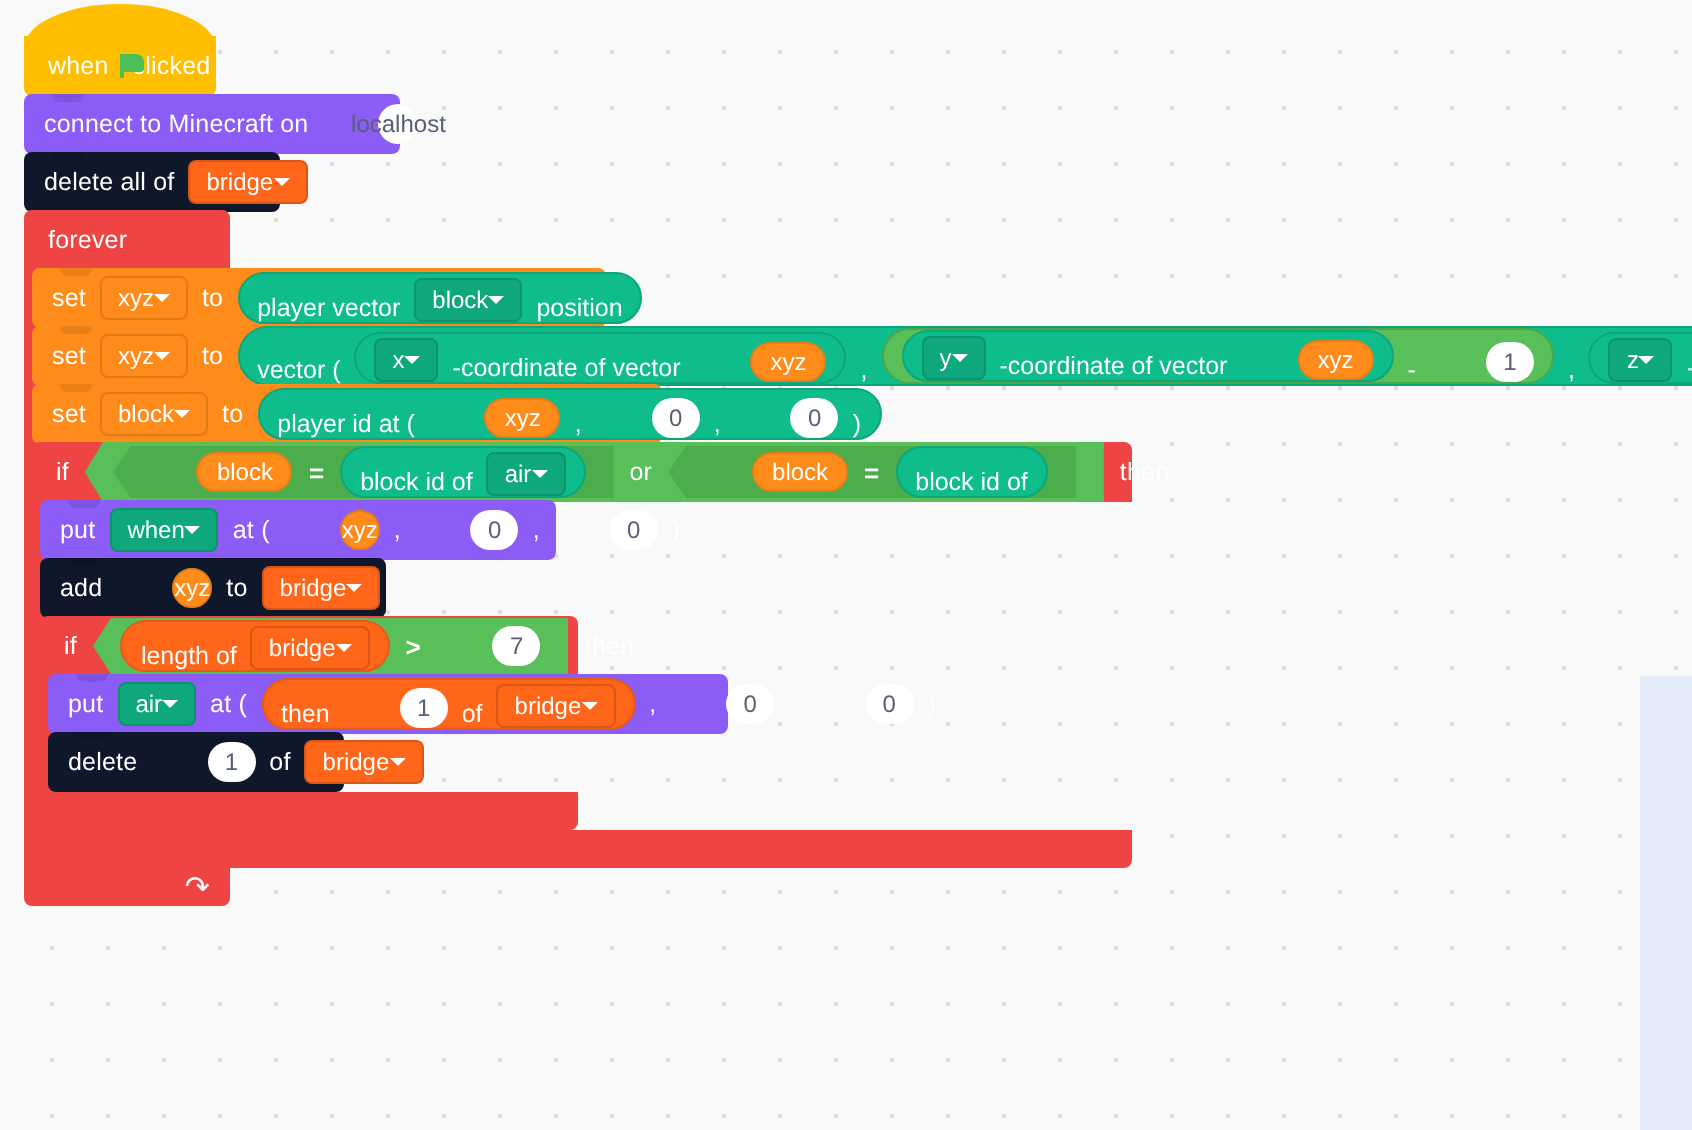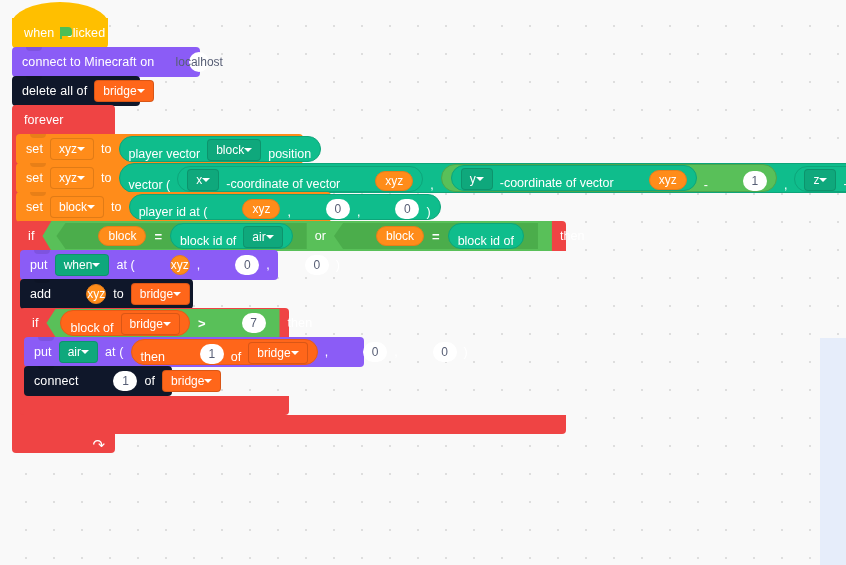--- a/index.html
+++ b/index.html
@@ -324,21 +324,21 @@
               <span>bridge</span>
               <span class="caret"></span>
             </span>
           </div>
 
           <div class="cblock c-amber">
             <div class="chead" style="width:269px;">
               <span class="lbl">if</span>
               <span class="bool op" style="height:28px;">
                 <span class="rep list">
-                  <span>block of</span>
+                  <span>length of</span>
                   <span class="dd on-listorange">
                     <span>bridge</span>
                     <span class="caret"></span>
                   </span>
                 </span>
                 <span class="eq">&gt;</span>
                 <span class="oval white num">7</span>
               </span>
               <span class="lbl">then</span>
             </div>
@@ -363,21 +363,21 @@
                   </span>
                 </span>
                 <span class="comma">,</span>
                 <span class="oval white num">0</span>
                 <span class="comma">,</span>
                 <span class="oval white num">0</span>
                 <span class="paren">)</span>
               </div>
 
               <div class="blk listorange" style="width:148px;">
-                <span class="lbl">connect</span>
+                <span class="lbl">delete</span>
                 <span class="oval white num">1</span>
                 <span class="lbl">of</span>
                 <span class="dd on-listorange">
                   <span>bridge</span>
                   <span class="caret"></span>
                 </span>
               </div>
             </div>
 
             <div class="cfoot" style="width:269px;"></div>

